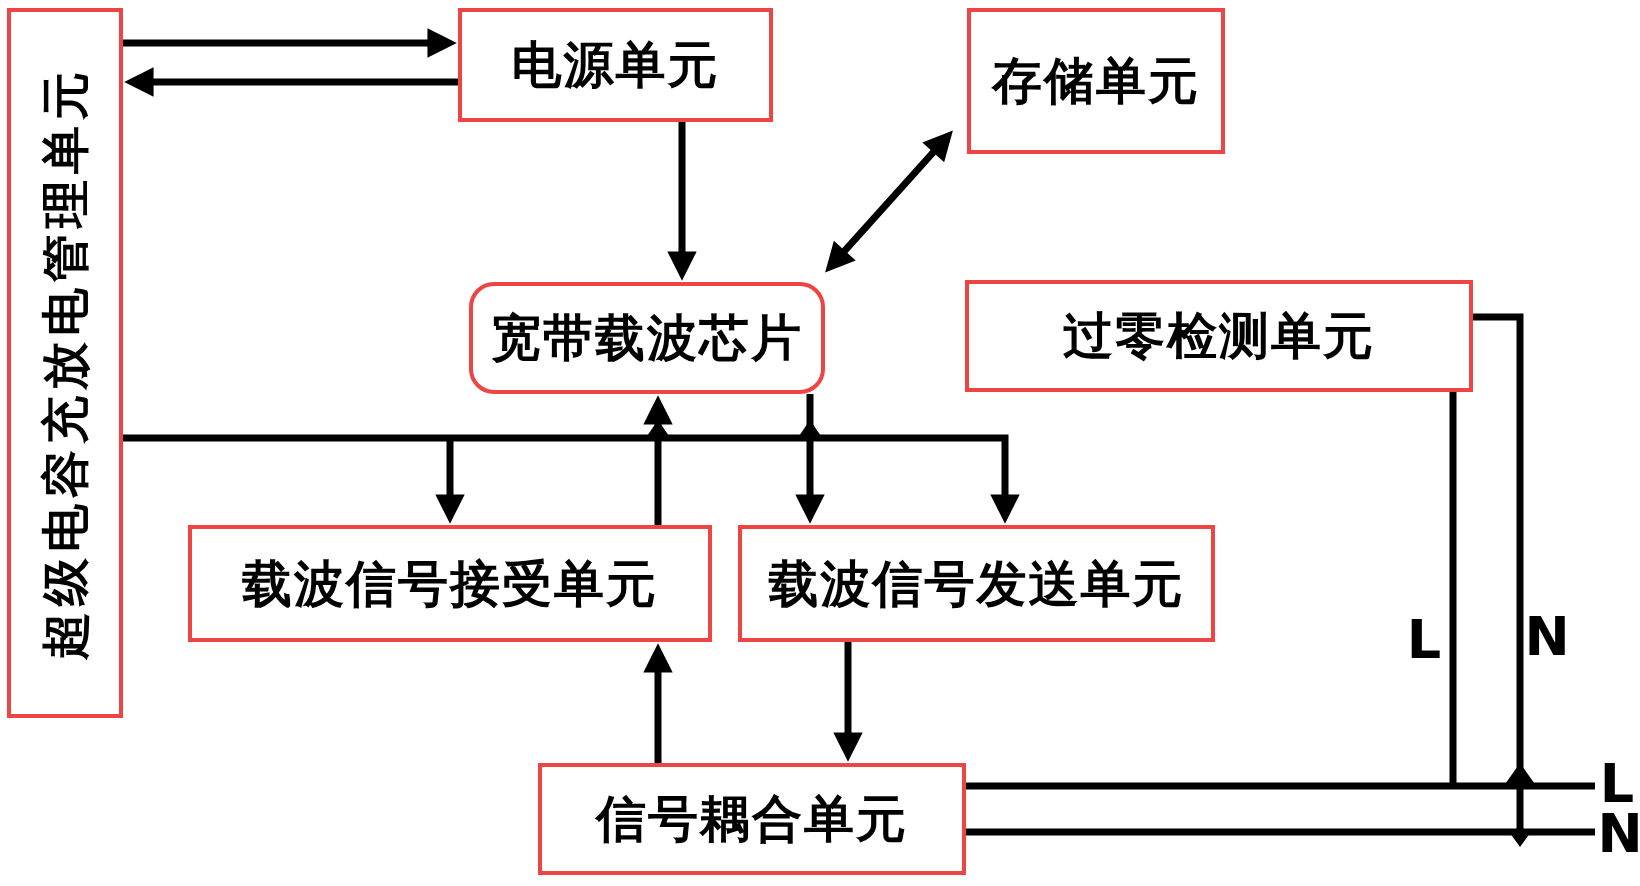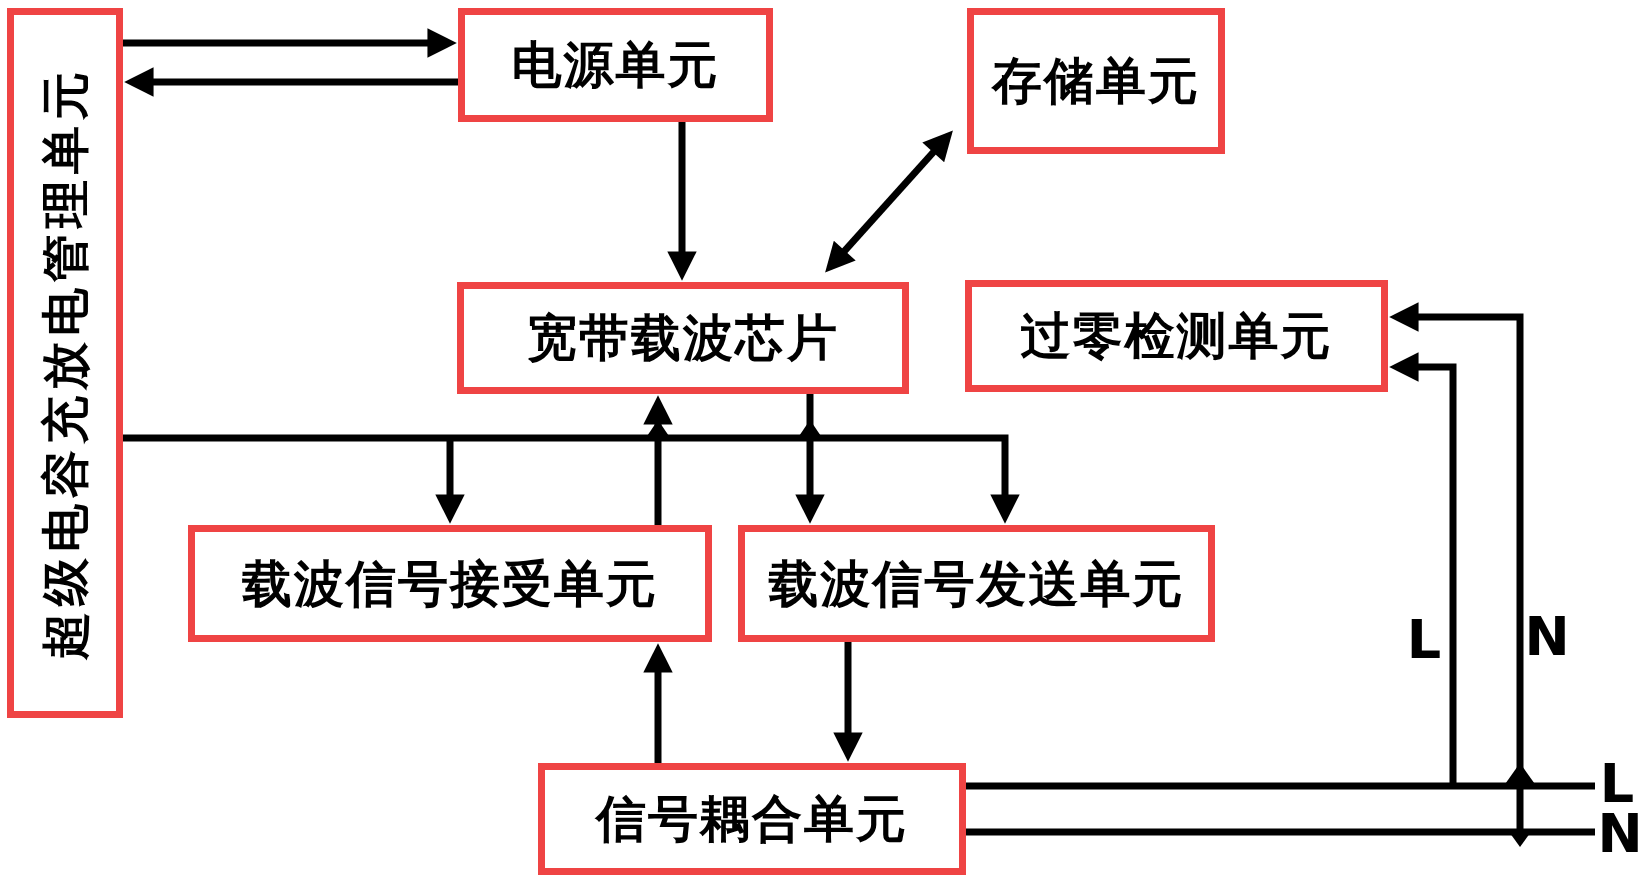--- a/index.html
+++ b/index.html
@@ -18,21 +18,21 @@
   .wires {
     position: absolute;
     left: 0;
     top: 0;
     z-index: 1;
   }
   .box {
     position: absolute;
     z-index: 2;
     background: #ffffff;
-    border: 7px solid #ef4444;
+    border: 4px solid #ef4444;
     box-sizing: border-box;
     display: flex;
     align-items: center;
     justify-content: center;
   }
   .box .lbl {
     font-size: 50px;
     font-weight: bold;
     color: #000000;
     letter-spacing: 2px;
@@ -105,25 +105,25 @@
   </div>
 
   <div class="box" style="left:458px; top:8px; width:315px; height:114px;">
     <span class="lbl">电源单元</span>
   </div>
 
   <div class="box" style="left:967px; top:8px; width:258px; height:146px;">
     <span class="lbl">存储单元</span>
   </div>
 
-  <div class="box" style="left:457px; top:282px; width:452px; height:112px;">
+  <div class="box" style="left:469px; top:282px; width:356px; height:112px;border-radius:25px;">
     <span class="lbl">宽带载波芯片</span>
   </div>
 
-  <div class="box" style="left:965px; top:280px; width:423px; height:112px;">
+  <div class="box" style="left:965px; top:280px; width:508px; height:112px;">
     <span class="lbl">过零检测单元</span>
   </div>
 
   <div class="box" style="left:188px; top:525px; width:524px; height:117px;font-family:Liberation Serif, serif;">
     <span class="lbl">载波信号接受单元</span>
   </div>
 
   <div class="box" style="left:738px; top:525px; width:477px; height:117px;font-family:Liberation Serif, serif;">
     <span class="lbl">载波信号发送单元</span>
   </div>

